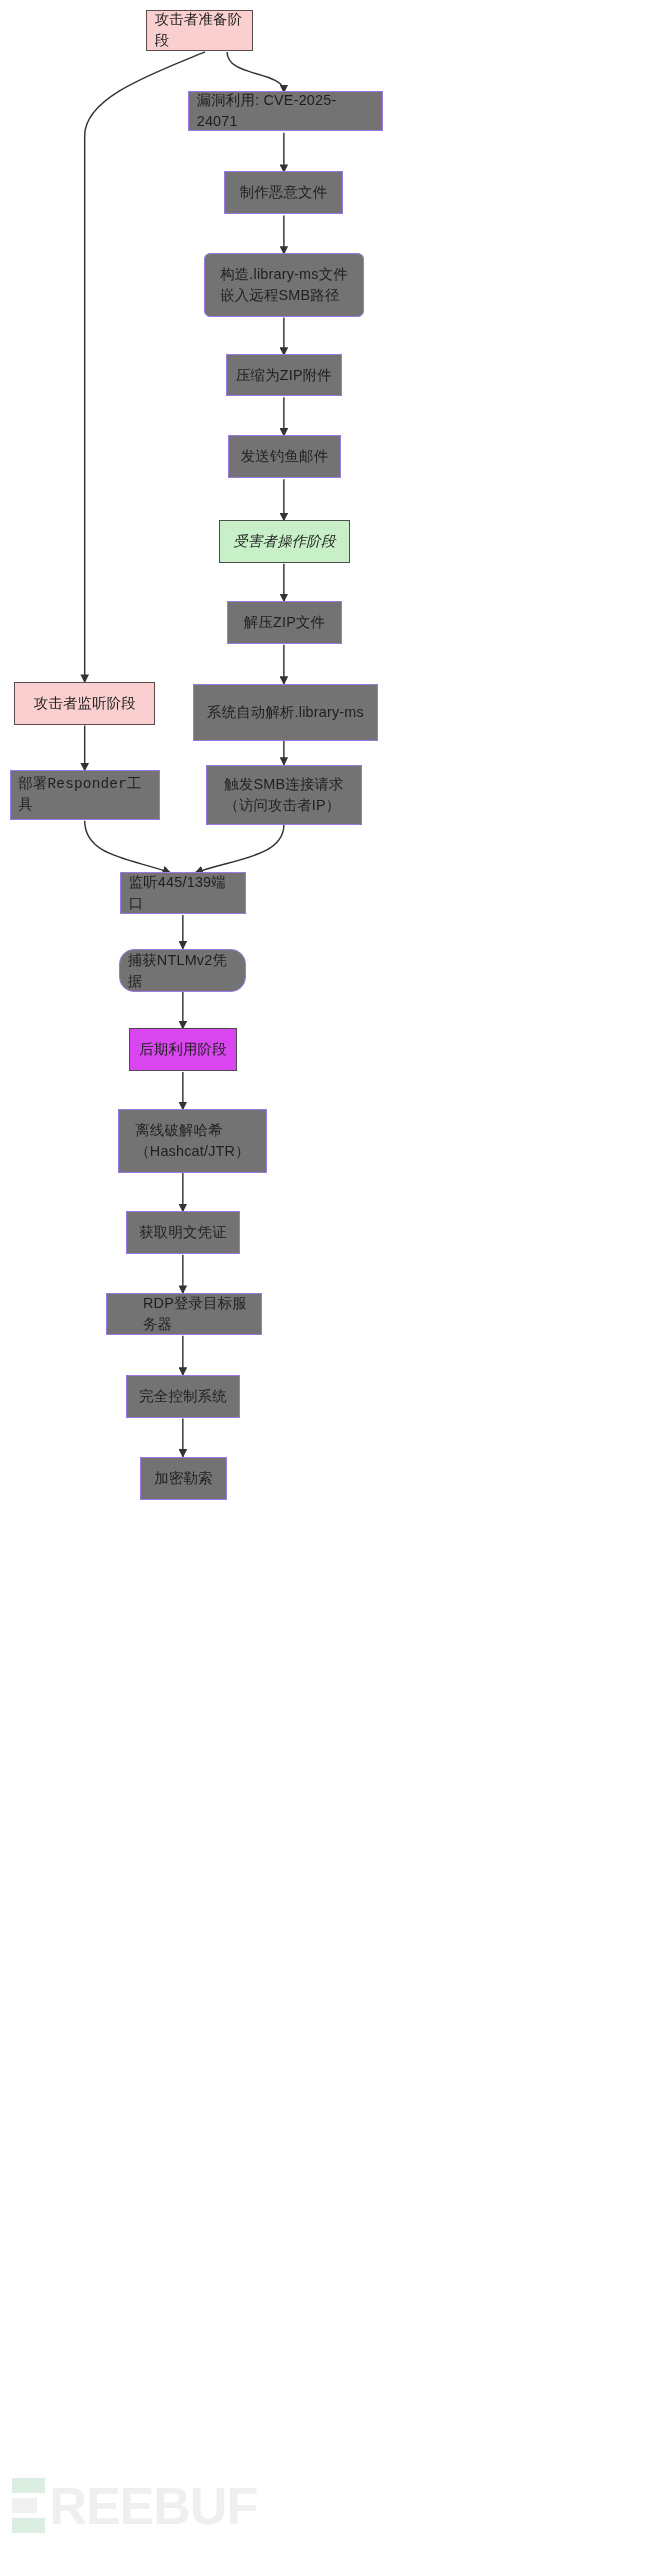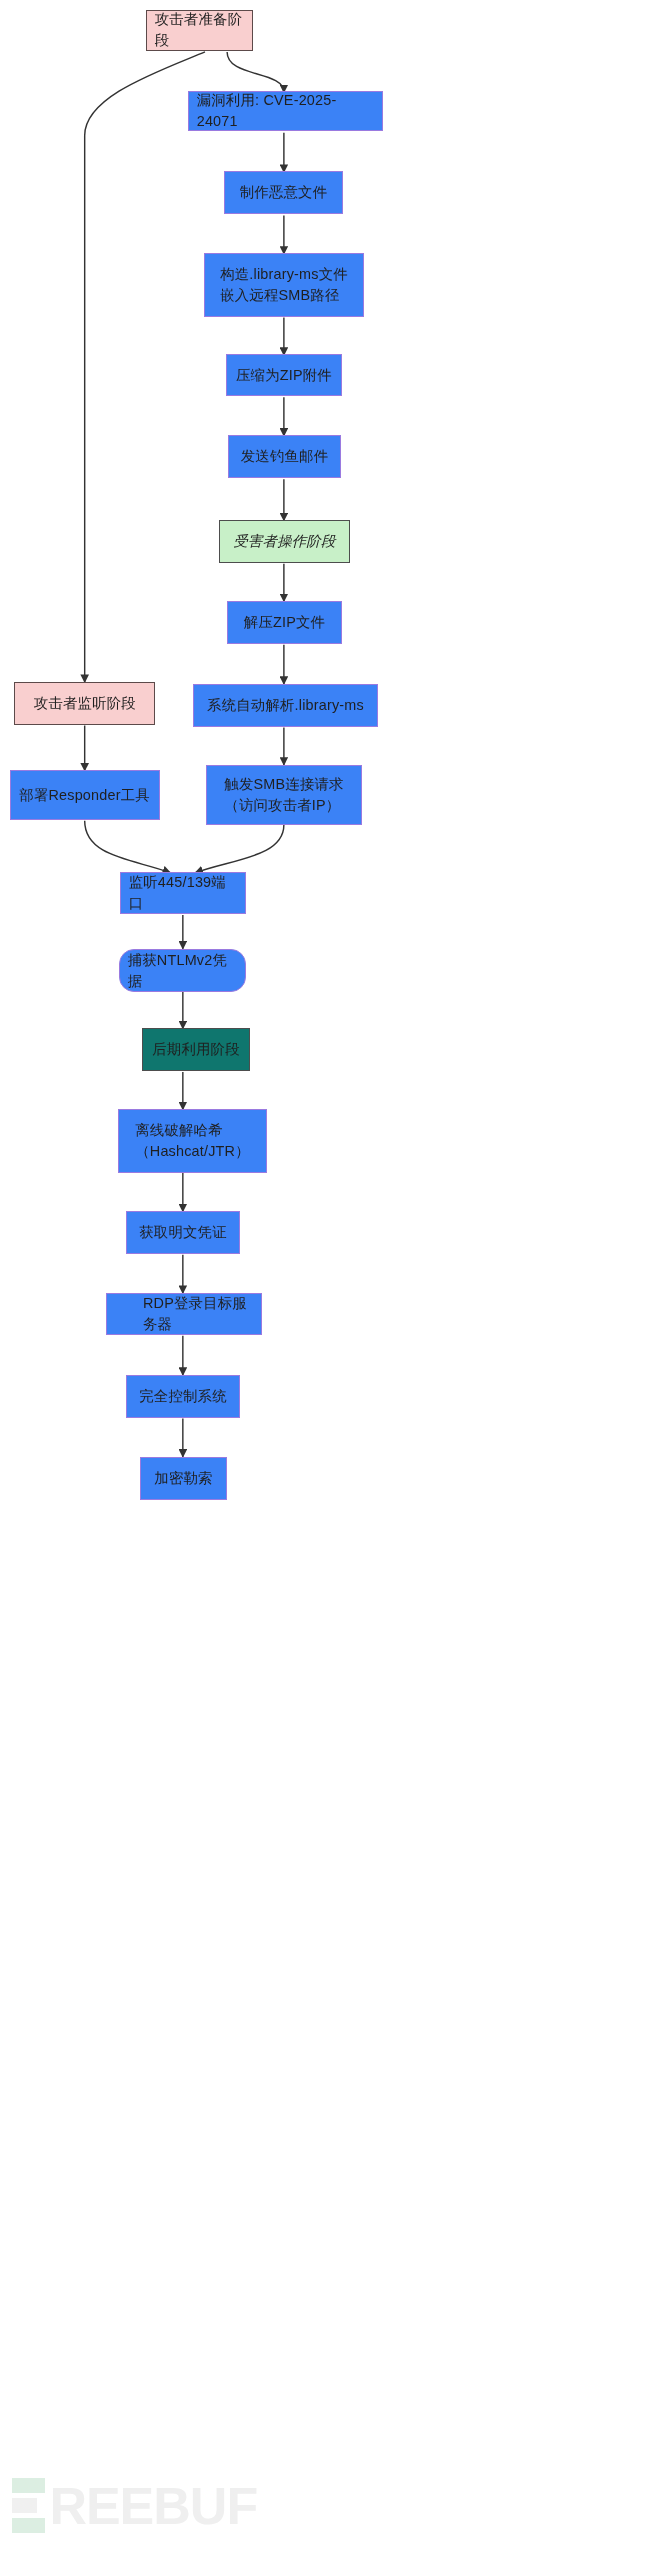--- a/index.html
+++ b/index.html
@@ -12,23 +12,23 @@
   #flow-root{position:absolute;left:0;top:0;width:664px;height:2576px;}
   svg.edges{position:absolute;left:0;top:0;width:664px;height:2576px;pointer-events:none;}
   .node{
     position:absolute;box-sizing:border-box;
     display:flex;align-items:center;justify-content:center;
     text-align:left;line-height:1.45;
     color:#1f1f1f;font-size:14.4px;letter-spacing:0.2px;
     white-space:pre-line;
     padding:3.9px 7.7px;
   }
-  .node.proc{background:#3b82f6;border:1.5px solid #9a7ae0;}
+  .node.proc{background:#737373;border:1.5px solid #9a7ae0;}
   .node.phase-pink{background:#f9cfcf;border:1.5px solid #5c4a4a;}
-  .node.phase-red{background:#0f766e;border:1.5px solid #4d4d4d;margin-left:13px;}
+  .node.phase-red{background:#d946ef;border:1.5px solid #4d4d4d;}
   .node.phase-green{background:#c8f0c8;border:1.5px solid #4d4d4d;font-style:italic;}
   
   #watermark{
     position:absolute;left:7.7px;top:2468px;width:207px;height:75px;
     display:flex;align-items:center;user-select:none;
   }
   #watermark .wm-bar{width:12.5px;height:56px;background:#dceee2;margin-right:4.8px;}
   #watermark .wm-blocks{display:flex;flex-direction:column;justify-content:space-between;height:56px;margin-right:3.9px;}
   #watermark .wm-blocks span{display:block;width:33px;height:15.4px;background:#dceee2;}
   #watermark .wm-blocks span.mid{width:25px;background:#f0f0f0;}
@@ -78,39 +78,39 @@
       <path d="M 190 1473 L 190 1513"></path>
     </g>
   </svg>
 
   <div class="node phase-pink" style="left:146px;top:9.6px;width:107px;height:41px;">攻击者准备阶段</div>
 
   <div class="node proc" style="left:188px;top:91px;width:195px;height:40px;">漏洞利用: CVE-2025-24071</div>
 
   <div class="node proc" style="left:224px;top:171px;width:119px;height:43px;">制作恶意文件</div>
 
-  <div class="node proc" style="left:204px;top:253px;width:160px;height:64px;">构造.library-ms文件
+  <div class="node proc" style="left:204px;top:253px;width:160px;height:64px;border-radius:6px;">构造.library-ms文件
 嵌入远程SMB路径</div>
 
   <div class="node proc" style="left:226px;top:354px;width:116px;height:42px;">压缩为ZIP附件</div>
 
   <div class="node proc" style="left:228px;top:435px;width:113px;height:43px;">发送钓鱼邮件</div>
 
   <div class="node phase-green" style="left:219px;top:520px;width:131px;height:43px;">受害者操作阶段</div>
 
   <div class="node proc" style="left:227px;top:601px;width:115px;height:43px;">解压ZIP文件</div>
 
-  <div class="node proc" style="left:193px;top:684px;width:185px;height:43px;">系统自动解析.library-ms</div>
+  <div class="node proc" style="left:193px;top:684px;width:185px;height:57px;">系统自动解析.library-ms</div>
 
   <div class="node proc" style="left:206px;top:765px;width:156px;height:60px;">触发SMB连接请求
 （访问攻击者IP）</div>
 
   <div class="node phase-pink" style="left:14.4px;top:682px;width:141px;height:43px;">攻击者监听阶段</div>
 
-  <div class="node proc" style="left:9.6px;top:770px;width:150px;height:50px;">部署Responder工具</div>
+  <div class="node proc" style="left:9.6px;top:770px;width:150px;height:50px;font-family:Liberation Mono, monospace;">部署Responder工具</div>
 
   <div class="node proc" style="left:120px;top:872px;width:126px;height:42px;">监听445/139端口</div>
 
   <div class="node proc" style="left:119px;top:949px;width:127px;height:43px;border-radius:15px;">捕获NTLMv2凭据</div>
 
   <div class="node phase-red" style="left:129px;top:1028px;width:108px;height:43px;">后期利用阶段</div>
 
   <div class="node proc" style="left:118px;top:1109px;width:149px;height:64px;">离线破解哈希
 （Hashcat/JTR）</div>
 

